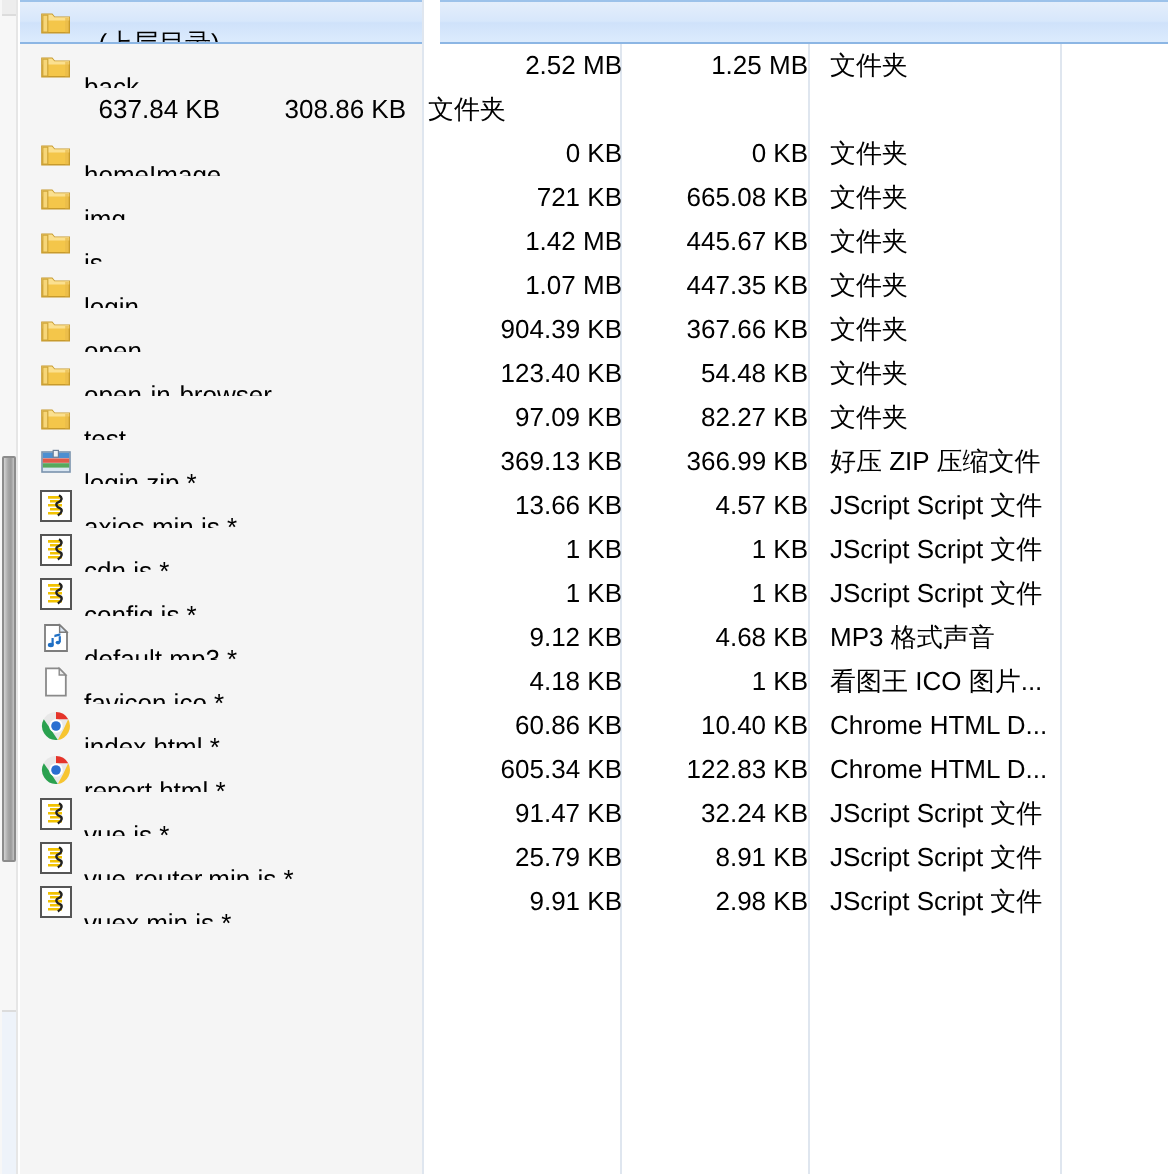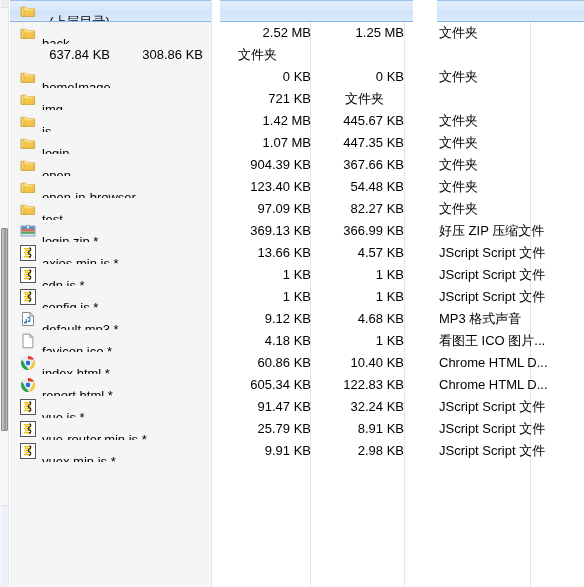--- a/index.html
+++ b/index.html
@@ -121,21 +121,21 @@
     align-items: center;
     overflow: hidden;
   }
   .cell-name {
     width: 201px;
     padding-left: 10px;
     gap: 6px;
   }
   .cell-size  { width: 99px;  justify-content: flex-end; padding-right: 8px; margin-left: 9px; }
   .cell-csize { width: 94px;  justify-content: flex-end; padding-right: 9px; padding-left: 16px; }
-  .cell-type  { width: 126px; justify-content: flex-start; padding-left: 2px; margin-left: 24px; }
+  .cell-type  { width: 126px; justify-content: flex-start; padding-left: 2px; }
   .cell-extra { flex: 1; }
 
   .name-text { font-size: 13px; margin-top: 21px; }
 
   
   .ico {
     width: 16px; height: 16px;
     flex: 0 0 16px;
     position: relative;
     display: inline-block;
@@ -226,20 +226,21 @@
               <svg width="16" height="16" viewBox="0 0 16 16">
                 <path d="M1 4.2 L6 4.2 L7.2 5.6 L14.6 5.6 L14.6 13.4 L1 13.4 Z" fill="#f4c64a" stroke="#c79a2c" stroke-width="0.8"></path>
                 <path d="M1 4.2 L6 4.2 L7.2 5.6 L14.6 5.6 L14.6 7.2 L1 7.2 Z" fill="#fbe08f" stroke="none"></path>
                 <path d="M1.4 13.0 L1.4 4.6 L3.9 4.6 L3.9 13.0 Z" fill="#f7d678" stroke="#cfa63a" stroke-width="0.6"></path>
                 <path d="M12.6 6.0 L14.4 6.0 L14.4 13.2 L12.6 13.2 Z" fill="#e8bb4a" opacity="0.7"></path>
               </svg>
             </span>
             <span class="name-text">img</span>
           </div>
           <div class="cell cell-size">721 KB</div>
+          <div class="cell cell-csize">665.08 KB</div>
           <div class="cell cell-type">文件夹</div>
           <div class="cell cell-extra"></div>
         </div>
         <div class="row">
           <div class="cell cell-name">
             <span class="ico">
               <svg width="16" height="16" viewBox="0 0 16 16">
                 <path d="M1 4.2 L6 4.2 L7.2 5.6 L14.6 5.6 L14.6 13.4 L1 13.4 Z" fill="#f4c64a" stroke="#c79a2c" stroke-width="0.8"></path>
                 <path d="M1 4.2 L6 4.2 L7.2 5.6 L14.6 5.6 L14.6 7.2 L1 7.2 Z" fill="#fbe08f" stroke="none"></path>
                 <path d="M1.4 13.0 L1.4 4.6 L3.9 4.6 L3.9 13.0 Z" fill="#f7d678" stroke="#cfa63a" stroke-width="0.6"></path>

